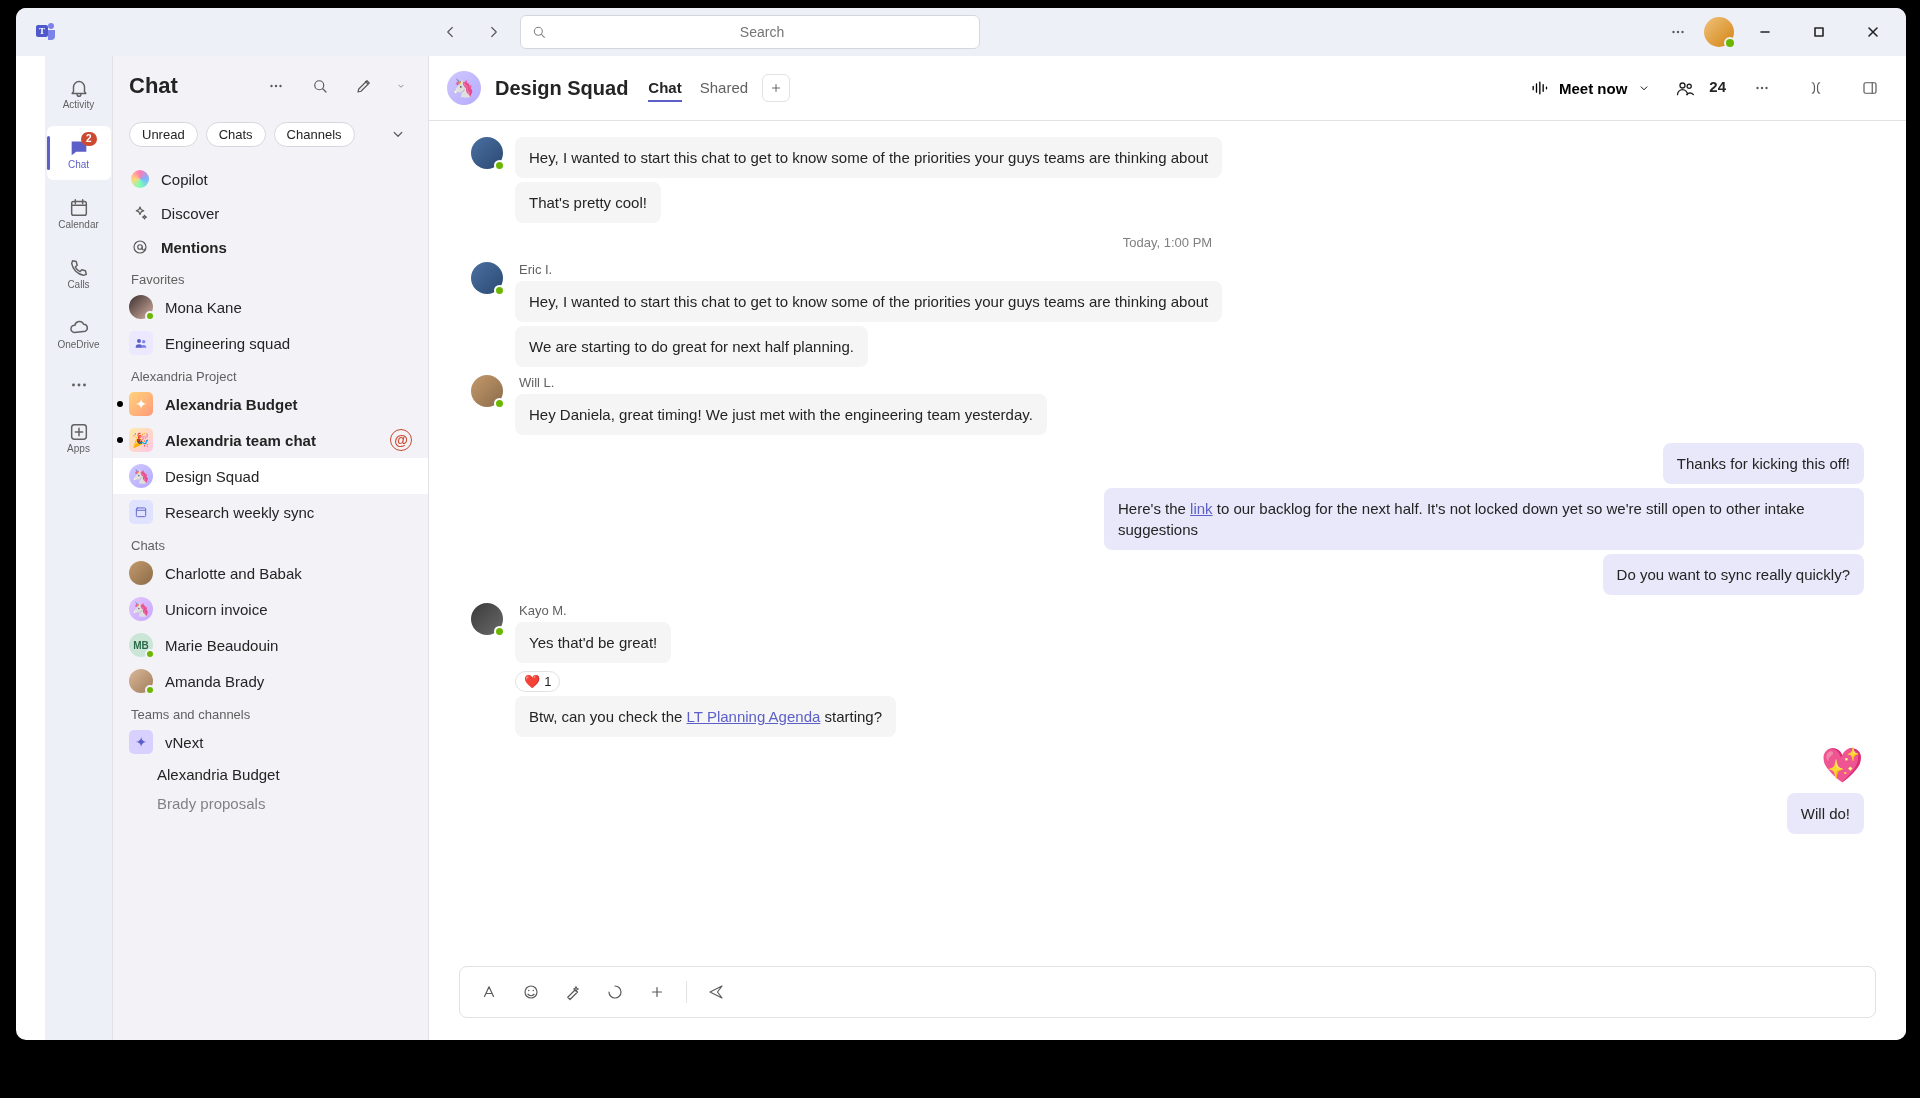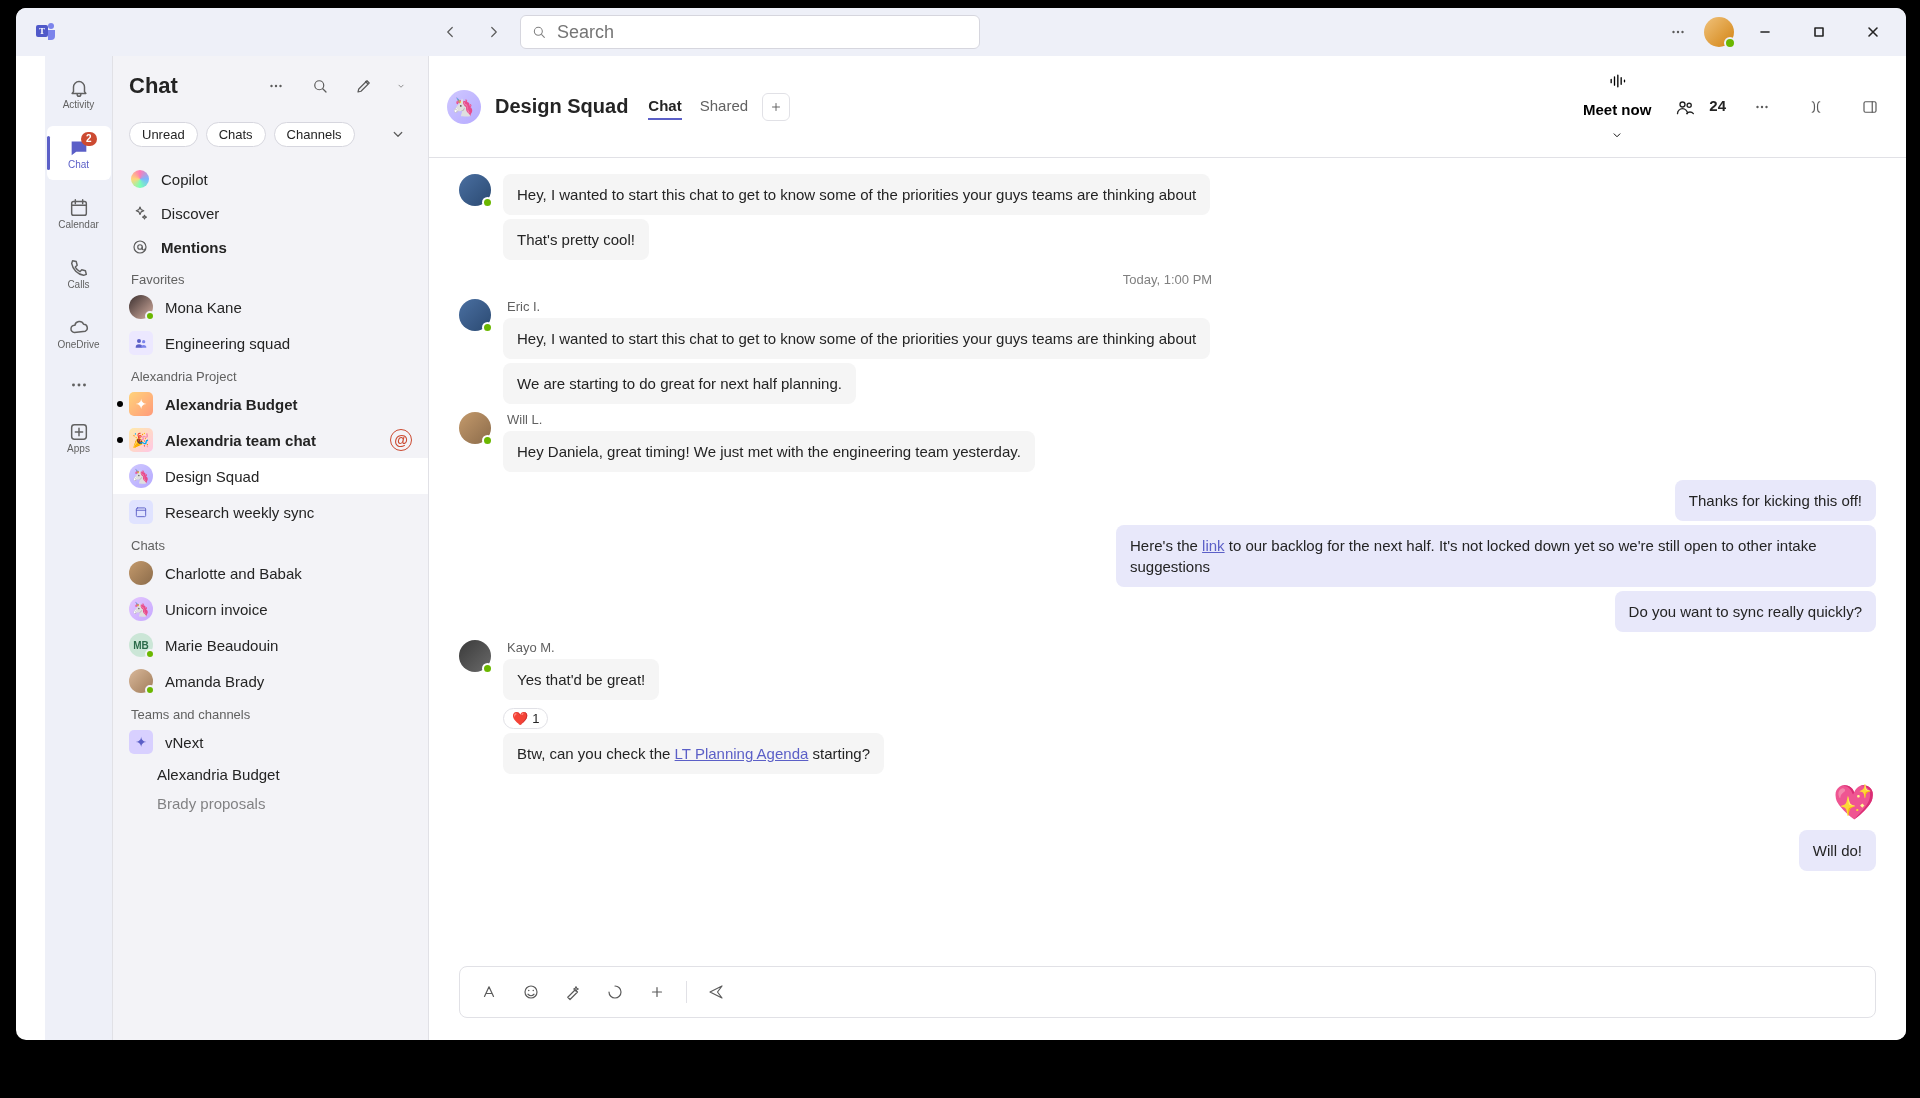--- a/index.html
+++ b/index.html
@@ -46,21 +46,21 @@
   width:36px; height:36px; border:none; background:transparent; border-radius:6px;
   display:flex; align-items:center; justify-content:center; color:#5b5b5b; cursor:pointer;
 }
 .icon-btn svg { width:18px; height:18px; }
 
 .searchbox {
   width:460px; height:34px; background:#fff; border:1px solid #d6d6de;
   border-radius:6px; display:flex; align-items:center; gap:8px; padding:0 10px;
   color:var(--text-subtle);
 }
-.searchbox input { border:none; outline:none; flex:1; font-size:18px; background:transparent; }
+.searchbox input { border:none; outline:none; flex:1; font-size:14px; background:transparent;text-align:center; }
 .titlebar-right { display:flex; align-items:center; gap:8px; }
 .avatar-presence { position:relative; width:30px; height:30px; }
 .avatar-presence .avatar { width:30px; height:30px; border-radius:50%; background:linear-gradient(135deg,#f7b267,#f79d65); }
 .presence-dot {
   position:absolute; right:-2px; bottom:-2px; width:12px; height:12px; border-radius:50%;
   background:var(--presence-green); border:2px solid var(--bg-titlebar);
 }
 .win-ctrl { width:46px; height:36px; display:flex; align-items:center; justify-content:center; cursor:pointer; }
 
 
@@ -144,27 +144,27 @@
 }
 .conv-avatar { width:34px; height:34px; border-radius:50%; background:linear-gradient(135deg,#cfc8ff,#b6aaff); display:flex; align-items:center; justify-content:center; font-size:18px; }
 .conv-title { font-size:20px; font-weight:700; }
 .conv-tabs { display:flex; gap:18px; margin-left:6px; }
 .conv-tab { font-size:15px; color:var(--text-muted); padding:4px 0; cursor:pointer; border-bottom:2px solid transparent; }
 .conv-tab.active { color:var(--text); font-weight:600; border-bottom-color:var(--accent); }
 .conv-head .spacer { flex:1; }
 .conv-actions { display:flex; align-items:center; gap:18px; }
 .meet-btn {
   display:flex; align-items:center; gap:10px; font-size:15px; font-weight:600;
-  border:none; background:transparent; cursor:pointer;flex-direction:column;
+  border:none; background:transparent; cursor:pointer;
 }
 .participants { display:flex; align-items:flex-start; gap:14px; font-size:15px; font-weight:600; }
 
 
 .messages { flex:1; overflow-y:auto; padding:8px 30px 20px; min-height:0; }
-.msg-row { display:flex; gap:12px; margin:8px 0; align-items:flex-start; max-width:100%; }
+.msg-row { display:flex; gap:12px; margin:8px 12px; align-items:flex-start; max-width:100%; }
 .msg-row.out { justify-content:flex-end; }
 .msg-avatar { width:32px; height:32px; border-radius:50%; flex:0 0 32px; position:relative; background:#d0d0d0; }
 .msg-avatar .presence-dot { border-color:#fff; width:11px; height:11px; }
 .msg-col { display:flex; flex-direction:column; gap:4px; align-items:flex-start; }
 .msg-row.out .msg-col { align-items:flex-end; }
 .sender { font-size:13px; color:var(--text-muted); padding-left:4px; }
 .bubble {
   background:var(--bg-incoming); border-radius:8px; padding:10px 14px;
   font-size:15px; line-height:1.4; max-width:760px;
 }

